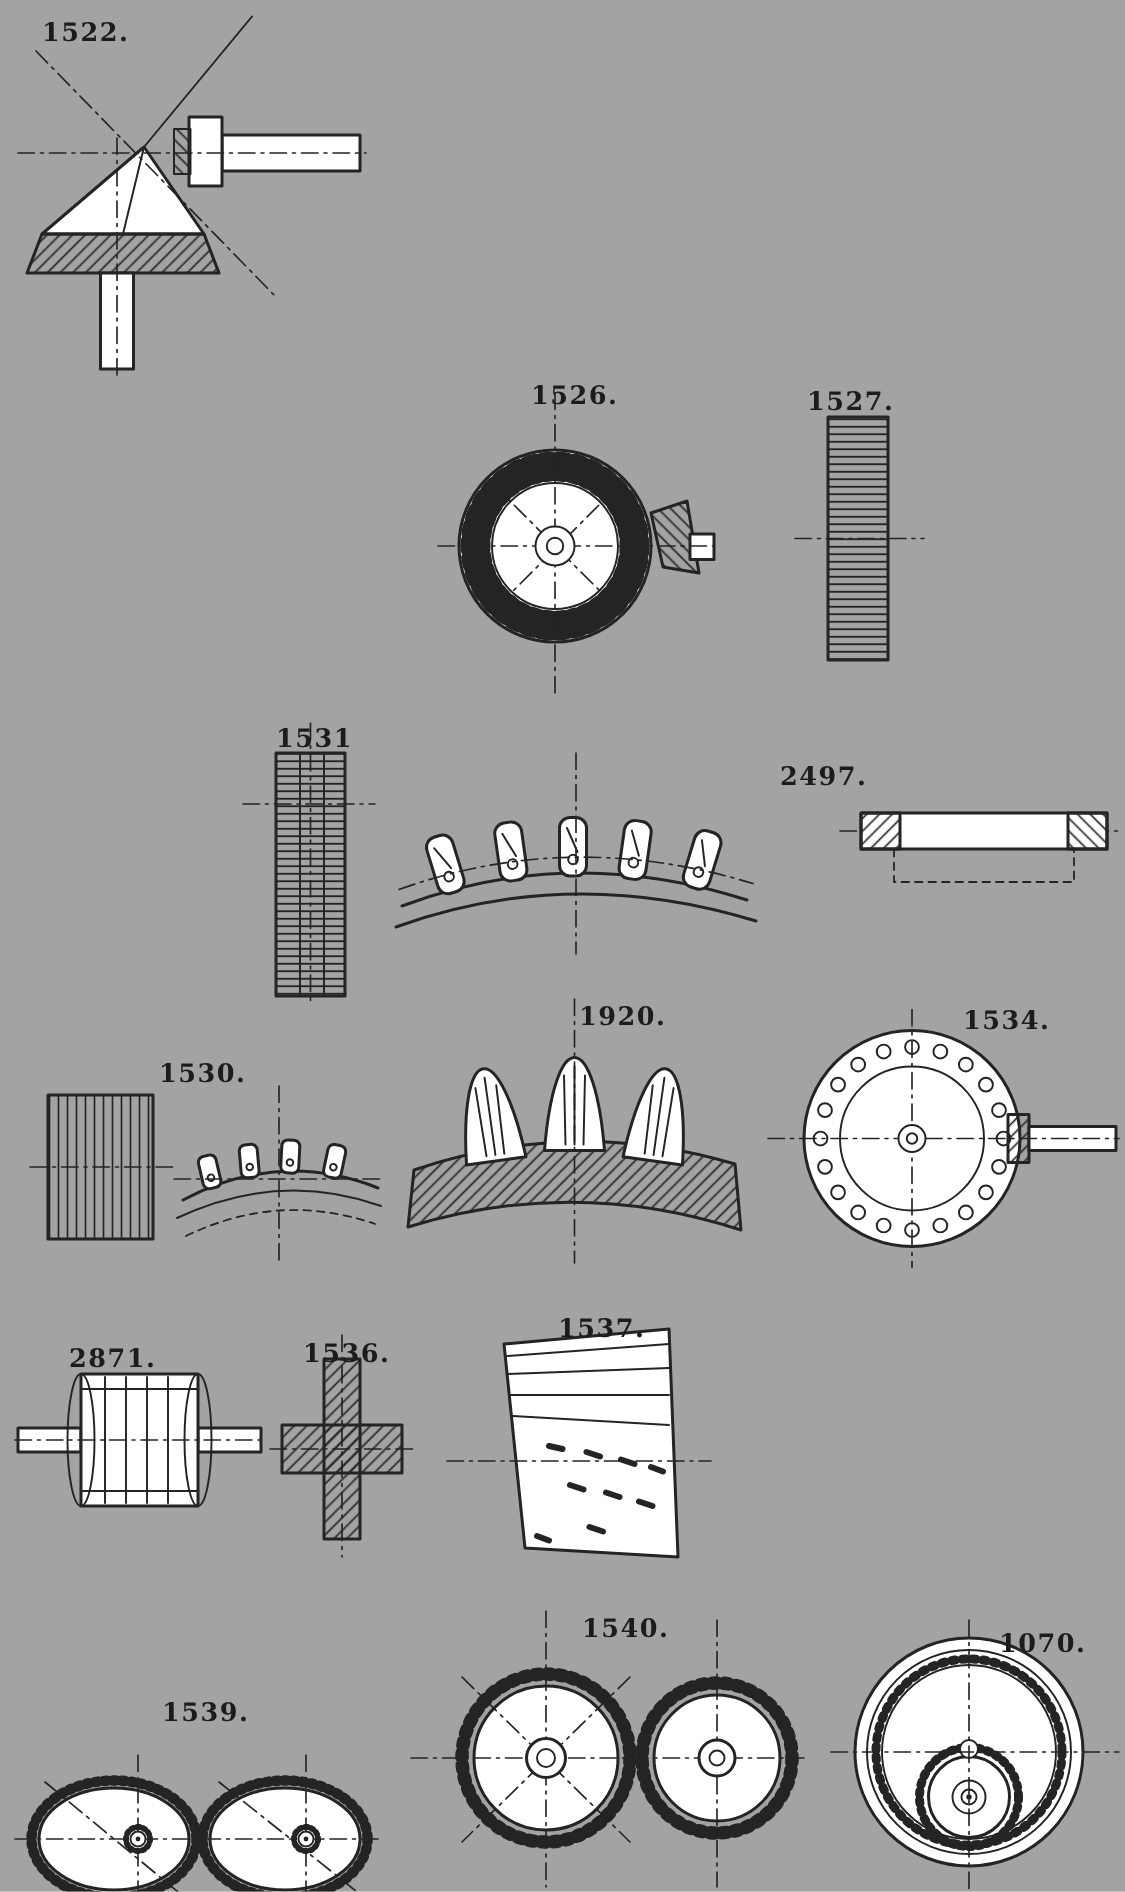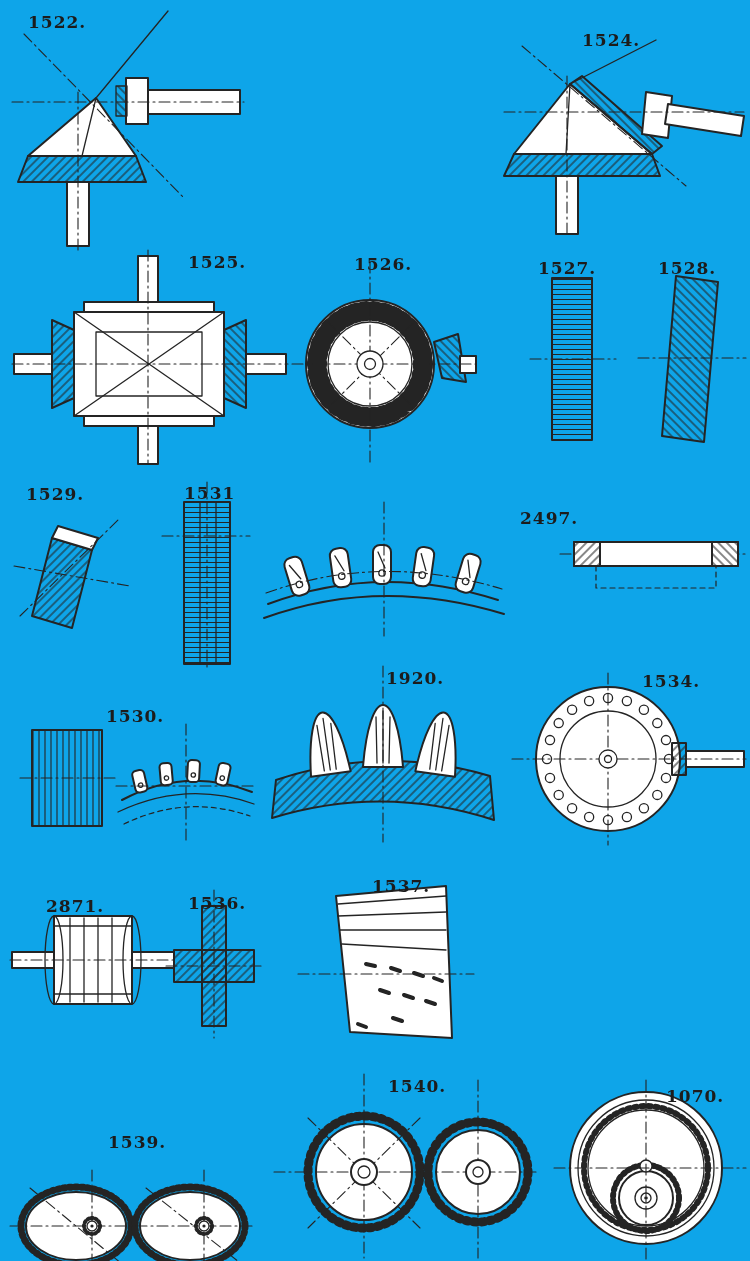--- a/index.html
+++ b/index.html
@@ -1,18 +1,18 @@
 <!DOCTYPE html>
 <html><head>
 <meta charset="utf-8">
 <style>
   *{margin:0;padding:0;box-sizing:border-box}
   html,body{width:750px;height:1261px}
   body{background:#fff;position:relative;overflow:hidden;font-family:"DejaVu Serif",serif}
-  .plate{position:absolute;inset:0;background:#0ea5e9}
+  .plate{position:absolute;inset:0;background:#a3a3a3}
   .fig{position:absolute}
   .fig > svg{position:absolute;left:0;top:0;width:100%;height:100%}
   .fig-label{position:absolute;z-index:3;font-weight:700;font-size:17px;letter-spacing:1px;color:#1c1c1c;white-space:nowrap;font-family:"DejaVu Serif",serif}
   svg *{stroke-linecap:round;stroke-linejoin:round}
   svg path,svg polygon,svg rect,svg circle,svg ellipse,svg line{fill:none;stroke:#242424}
   .fw{fill:#fff !important}
   .hd{fill:url(#hD) !important}
   .hd2{fill:url(#hD2) !important}
   .hv{fill:url(#hV) !important}
   .hh{fill:url(#hH) !important}
@@ -57,56 +57,21 @@
       <rect class="s2 fw" x="118" y="72" width="22" height="46"></rect>
       <rect class="s13 hd2" x="108" y="80" width="11" height="30"></rect>
       <path class="cl" d="M4 96 H236"></path>
       <path class="cl" d="M16 28 L176 192"></path>
       <path class="cl" d="M70 86 V246"></path>
       <line class="s13" x1="88" y1="92" x2="160" y2="5"></line>
     </svg>
   </div>
 
 
-  <div class="fig" style="left:500px;top:28px;width:248px;height:212px">
-    <span class="fig-label" style="left:82px;top:2px">1524.</span>
-    <svg viewBox="0 0 248 212">
-      <polygon class="s2 fw" points="70,56 14,126 152,126"></polygon>
-      <line class="s13" x1="70" y1="56" x2="66" y2="126"></line>
-      <polygon class="s2 hd2" points="70,56 152,126 162,118 82,48"></polygon>
-      <polygon class="s2 hd" points="14,126 152,126 160,148 4,148"></polygon>
-      <rect class="s2 fw" x="56" y="148" width="22" height="58"></rect>
-      <polygon class="s2 fw" points="146,64 172,68 168,110 142,106"></polygon>
-      <polygon class="s2 fw" points="168,76 244,88 241,108 165,96"></polygon>
-      <path class="cl" d="M4 84 H244"></path>
-      <path class="cl" d="M22 18 L186 158"></path>
-      <path class="cl" d="M67 48 V210"></path>
-      <line class="s13" x1="70" y1="56" x2="156" y2="12"></line>
-    </svg>
-  </div>
-
-  <div class="fig" style="left:10px;top:248px;width:280px;height:218px">
-    <span class="fig-label" style="left:178px;top:4px">1525.</span>
-    <svg viewBox="0 0 280 218">
-      <rect class="s2 fw" x="74" y="54" width="130" height="10"></rect>
-      <rect class="s2 fw" x="74" y="168" width="130" height="10"></rect>
-      <rect class="s2 fw" x="64" y="64" width="150" height="104"></rect>
-      <line class="s13" x1="64" y1="64" x2="214" y2="168"></line>
-      <line class="s13" x1="214" y1="64" x2="64" y2="168"></line>
-      <rect class="s13" x="86" y="84" width="106" height="64"></rect>
-      <polygon class="s2 hd" points="42,72 64,82 64,150 42,160"></polygon>
-      <polygon class="s2 hd2" points="214,82 236,72 236,160 214,150"></polygon>
-      <rect class="s2 fw" x="128" y="8" width="20" height="46"></rect>
-      <rect class="s2 fw" x="128" y="178" width="20" height="38"></rect>
-      <rect class="s2 fw" x="4" y="106" width="38" height="20"></rect>
-      <rect class="s2 fw" x="236" y="106" width="40" height="20"></rect>
-      <path class="cl" d="M2 116 H278"></path>
-      <path class="cl" d="M138 2 V216"></path>
-    </svg>
-  </div>
+
 
   <div class="fig" style="left:288px;top:252px;width:190px;height:212px">
     <span class="fig-label" style="left:66px;top:2px">1526.</span>
     <svg viewBox="0 0 190 212">
       <circle class="s2 fw" cx="82" cy="112" r="64"></circle>
       <circle class="tick" cx="82" cy="112" r="53" stroke-width="20" stroke-dasharray="3.5 6.2"></circle>
       <circle class="s13 fw" cx="82" cy="112" r="42"></circle>
       <polygon class="s2 hd2" points="146,90 170,82 178,130 154,126"></polygon>
       <rect class="s2 fw" x="172" y="104" width="16" height="17"></rect>
       <path class="cl" d="M4 112 H188"></path>
@@ -119,37 +84,21 @@
   </div>
 
   <div class="fig" style="left:528px;top:252px;width:90px;height:210px">
     <span class="fig-label" style="left:10px;top:6px">1527.</span>
     <svg viewBox="0 0 90 210">
       <rect class="s2 hh" x="24" y="26" width="40" height="162"></rect>
       <path class="cl" d="M2 107 H88"></path>
     </svg>
   </div>
 
-  <div class="fig" style="left:636px;top:252px;width:112px;height:212px">
-    <span class="fig-label" style="left:22px;top:6px">1528.</span>
-    <svg viewBox="0 0 112 212">
-      <polygon class="s2 hd2" points="40,24 82,30 68,190 26,184"></polygon>
-      <path class="cl" d="M2 106 H110"></path>
-    </svg>
-  </div>
-
-  <div class="fig" style="left:12px;top:480px;width:120px;height:190px">
-    <span class="fig-label" style="left:14px;top:4px">1529.</span>
-    <svg viewBox="0 0 120 190">
-      <polygon class="s2 hd" points="40,58 80,70 60,148 20,136"></polygon>
-      <polygon class="s2 fw" points="40,58 80,70 86,58 46,46"></polygon>
-      <path class="cl" d="M2 86 L118 106"></path>
-      <path class="cl" d="M8 136 L106 40"></path>
-    </svg>
-  </div>
+
 
   <div class="fig" style="left:160px;top:480px;width:92px;height:190px">
     <span class="fig-label" style="left:24px;top:3px">1531</span>
     <svg viewBox="0 0 92 190">
       <rect class="s2 hh" x="24" y="22" width="46" height="162"></rect>
       <line class="s13" x1="40" y1="22" x2="40" y2="184"></line>
       <line class="s13" x1="56" y1="22" x2="56" y2="184"></line>
       <path class="cl" d="M47 2 V188"></path>
       <path class="cl" d="M2 56 H90"></path>
     </svg>
@@ -295,21 +244,21 @@
       <line class="s13" x1="62" y1="30" x2="62" y2="114"></line>
       <line class="s13" x1="76" y1="30" x2="76" y2="114"></line>
       <line class="s13" x1="90" y1="30" x2="90" y2="114"></line>
       <line class="s13" x1="104" y1="30" x2="104" y2="114"></line>
       <ellipse class="s13" cx="46" cy="72" rx="9" ry="44"></ellipse>
       <ellipse class="s13" cx="124" cy="72" rx="9" ry="44"></ellipse>
       <path class="cl" d="M2 72 H168"></path>
     </svg>
   </div>
 
-  <div class="fig" style="left:164px;top:888px;width:100px;height:152px">
+  <div class="fig" style="left:178px;top:888px;width:100px;height:152px">
     <span class="fig-label" style="left:24px;top:5px">1536.</span>
     <svg viewBox="0 0 100 152">
       <rect class="s2 hd" x="38" y="18" width="24" height="120"></rect>
       <rect class="s2 hd" x="10" y="62" width="80" height="32"></rect>
       <path class="cl" d="M50 2 V150"></path>
       <path class="cl" d="M2 78 H98"></path>
     </svg>
   </div>
 
   <div class="fig" style="left:296px;top:872px;width:180px;height:178px">

